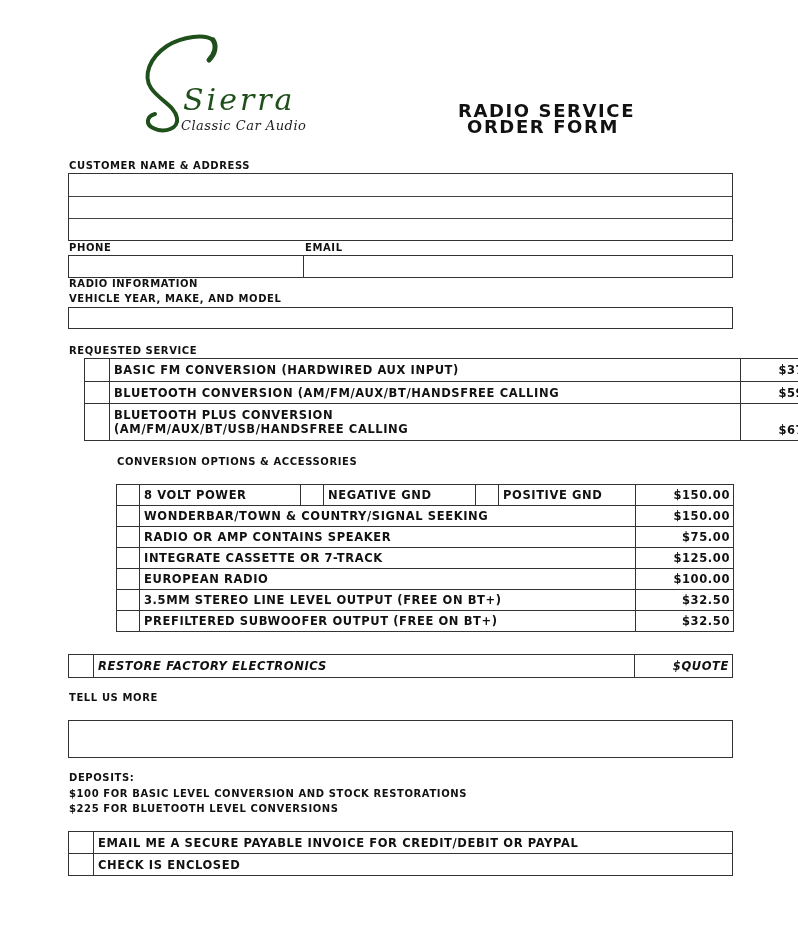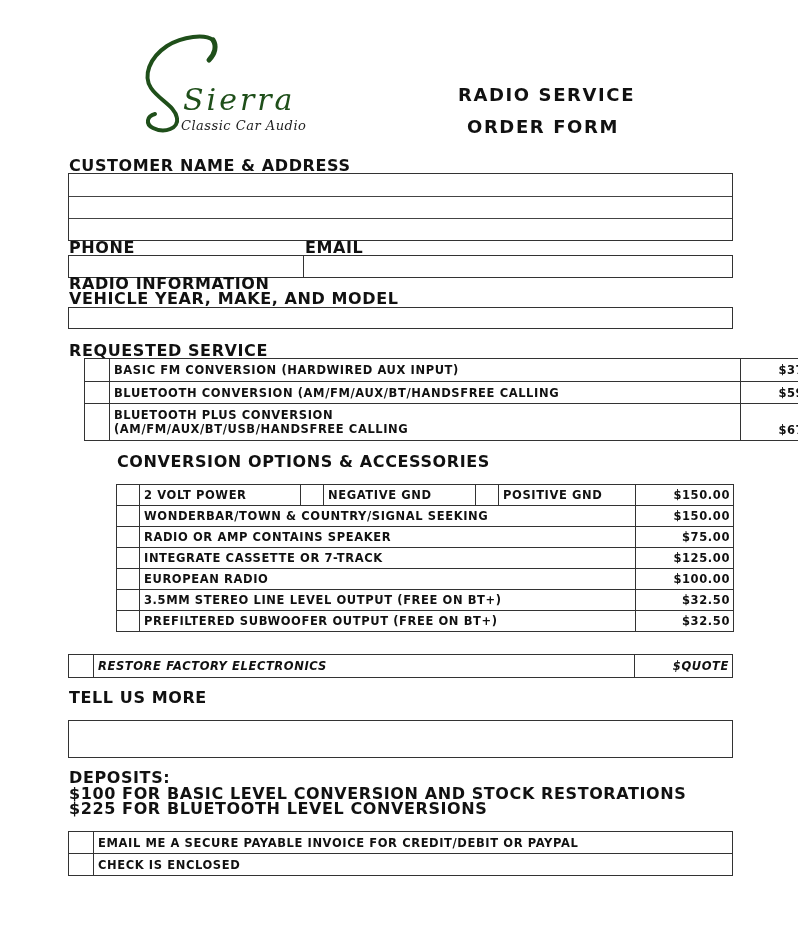--- a/index.html
+++ b/index.html
@@ -1,19 +1,19 @@
 <!DOCTYPE html>
 <html><head>
 <meta charset="utf-8">
 <style>
   html, body { margin: 0; padding: 0; background: #ffffff; }
   body { width: 798px; height: 942px; position: relative; overflow: hidden;
          font-family: "DejaVu Sans", sans-serif; color: #111; }
   .abs { position: absolute; }
-  .lbl { font-weight: bold; font-size: 16px; letter-spacing: 0.6px; line-height: 14px;
+  .lbl { font-weight: bold; font-size: 10px; letter-spacing: 0.6px; line-height: 14px;
          text-transform: uppercase; white-space: nowrap; }
   .title { font-weight: bold; font-size: 18px; letter-spacing: 1.6px; white-space: nowrap; }
   .box { border: 1px solid #333; box-sizing: border-box; background: #fff; }
   .line-h { position: absolute; left: 0; right: 0; height: 0; border-top: 1px solid #444; }
   table.form { position: absolute; border-collapse: collapse; table-layout: fixed; }
   table.form td { border: 1px solid #333; padding: 0 4px; font-weight: bold; font-size: 11.5px;
                   letter-spacing: 0.6px; white-space: nowrap; height: 21px; box-sizing: border-box;
                   vertical-align: middle; }
   table.form td.chk { padding: 0; }
   table.form td.price { text-align: right; padding-right: 3px; }
@@ -26,21 +26,21 @@
 
 <div class="abs" style="left:135px; top:32px; width:205px; height:108px;">
   <svg width="205" height="108" viewBox="0 0 205 108">
     <path d="M78,8 C70,2 48,4 32,14 C14,26 8,44 16,56 C24,68 40,74 42,86 C44,96 30,102 18,96 C10,92 12,84 20,82" fill="none" stroke="#1f4f1a" stroke-width="4" stroke-linecap="round"></path>
     <path d="M78,8 C82,14 80,22 74,28" fill="none" stroke="#1f4f1a" stroke-width="5" stroke-linecap="round"></path>
     <text x="48" y="78" class="logo-text" font-family="DejaVu Serif, serif" font-style="italic" font-size="30" letter-spacing="3">Sierra</text>
     <text x="46" y="98" font-family="DejaVu Serif, serif" font-style="italic" font-size="13" fill="#222" letter-spacing="0.5">Classic Car Audio</text>
   </svg>
 </div>
 
-<div class="abs title" style="left:458px; top:84px;">RADIO SERVICE</div>
+<div class="abs title" style="left:458px; top:100px;">RADIO SERVICE</div>
 <div class="abs title" style="left:467px; top:116px;">ORDER FORM</div>
 
 <div class="abs lbl" style="left:69px; top:159px;">CUSTOMER NAME &amp; ADDRESS</div>
 <div class="abs box" style="left:68px; top:173px; width:665px; height:68px;">
   <div style="position:absolute; left:0; right:0; top:0; height:22px;"></div>
   <div class="line-h" style="top:22px;"></div>
   <div style="position:absolute; left:0; right:0; top:23px; height:21px;"></div>
   <div class="line-h" style="top:44px;"></div>
   <div style="position:absolute; left:0; right:0; top:45px; height:21px;"></div>
 </div>
@@ -90,21 +90,21 @@
       <col style="width:161px">
       <col style="width:23px">
       <col style="width:152px">
     <col style="width:23px">
       <col style="width:137px">
       <col style="width:98px">
   </colgroup>
   <tbody>
       <tr>
     <td class="chk"></td>
-    <td>2 VOLT POWER</td>
+    <td>8 VOLT POWER</td>
     <td class="chk"></td>
     <td>NEGATIVE GND</td>
     <td class="chk"></td>
     <td>POSITIVE GND</td>
     <td class="price">$150.00</td>
   </tr>
   <tr>
     <td class="chk"></td>
     <td colspan="5">WONDERBAR/TOWN &amp; COUNTRY/SIGNAL SEEKING</td>
     <td class="price">$150.00</td>

